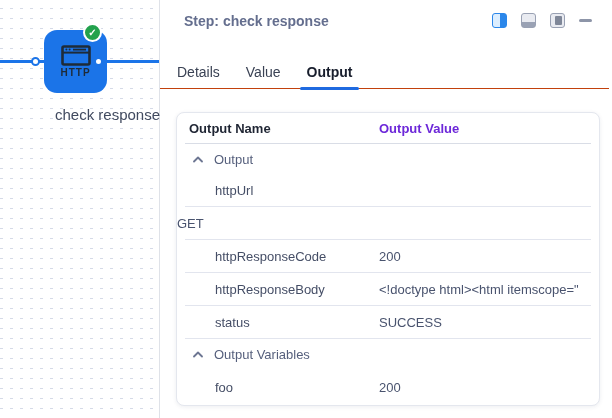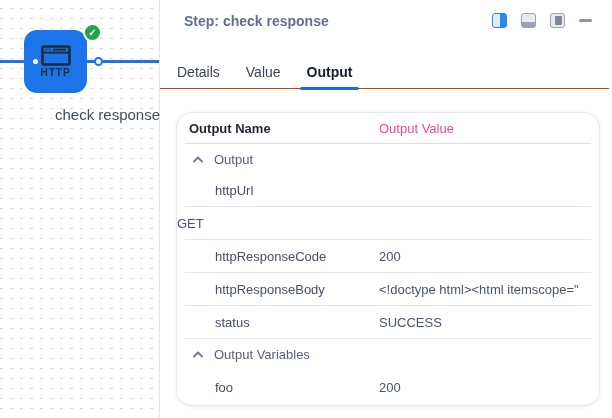--- a/index.html
+++ b/index.html
@@ -10,21 +10,21 @@
   
   #canvas {
     position:absolute; left:0; top:0; width:159px; height:418px;
     background-color:#ffffff;
     background-image:
       repeating-linear-gradient(0deg, #ffffff 0px, #ffffff 9px, rgba(255,255,255,0) 9px, rgba(255,255,255,0) 10px),
       repeating-linear-gradient(90deg, #d5dae8 0px, #d5dae8 3px, #ffffff 3px, #ffffff 10px);
   }
   .flow-line { position:absolute; left:0; top:60px; width:159px; height:3px; background:#1b74e8; z-index:1; }
   .node {
-    position:absolute; left:24px; top:30px; width:63px; height:63px;
+    position:absolute; left:44px; top:30px; width:63px; height:63px;
     background:#1b74e8; border-radius:13px; z-index:2;
     display:flex; flex-direction:column; align-items:center; justify-content:center; gap:1px;
   }
   .node-http-label { color:#1e2b38; font-size:10px; font-weight:bold; letter-spacing:1px; }
   .port { position:absolute; width:9px; height:9px; border-radius:50%; background:#fff; border:2px solid #1b74e8; z-index:3; }
   .port-in  { left:31px; top:57px; }
   .port-out { left:94px; top:57px; }
   .badge {
     position:absolute; left:83px; top:23px; width:19px; height:19px; border-radius:50%;
     background:#23a24d; border:2px solid #fff; z-index:4;
@@ -51,21 +51,21 @@
     border-bottom:1px solid #c2410c; display:flex; align-items:center; padding-left:17px; gap:26px; }
   .tab { font-size:14px; color:#3a4254; cursor:pointer; position:relative; height:33px;
     display:flex; align-items:center; }
   .tab.active { font-weight:700; color:#171d2c; }
   .tab.active::after { content:""; position:absolute; left:-7px; right:-7px; bottom:-1px; height:3px;
     background:#1f6ae0; border-radius:2px; }
 
   
   .card {
     position:absolute; left:16px; top:112px; width:424px;
-    background:#fff; border:1px solid #e4e7ee; border-radius:16px;
+    background:#fff; border:1px solid #e4e7ee; border-radius:8px;
     box-shadow:0 1px 4px rgba(23,43,77,0.08);
     overflow:hidden; font-size:13px;
   }
   .trow { display:flex; align-items:center; }
   .thead { height:30px; font-weight:700; color:#1f2533; }
   .col-name { flex:0 0 202px; padding-left:12px; overflow:hidden; white-space:nowrap; }
   .col-value { flex:1 1 auto; overflow:hidden; white-space:nowrap; color:#49536e; }
   .hdiv { height:1px; background:#d9dde6; margin:0 8px; }
   .rdiv { height:1px; background:#e2e5ee; margin:0 8px; }
   .grow { height:30px; color:#555f7c; }
@@ -111,21 +111,21 @@
 
     <div class="tabs">
       <div class="tab">Details</div>
       <div class="tab">Value</div>
       <div class="tab active">Output</div>
     </div>
 
     <div class="card">
       <div class="trow thead">
         <div class="col-name">Output Name</div>
-        <div class="col-value" style="color:#ec4899;font-weight:400">Output Value</div>
+        <div class="col-value" style="color:#6d28d9;font-weight:700">Output Value</div>
       </div>
       <div class="hdiv"></div>
 
       <div class="trow grow">
         <div class="col-name">
           <span class="chev">
             <svg width="10" height="7" viewBox="0 0 10 7">
                 <polyline points="1,5.5 5,1.5 9,5.5" fill="none" stroke="#6d7692" stroke-width="1.8" stroke-linecap="round" stroke-linejoin="round"></polyline>
               </svg>
           </span>

